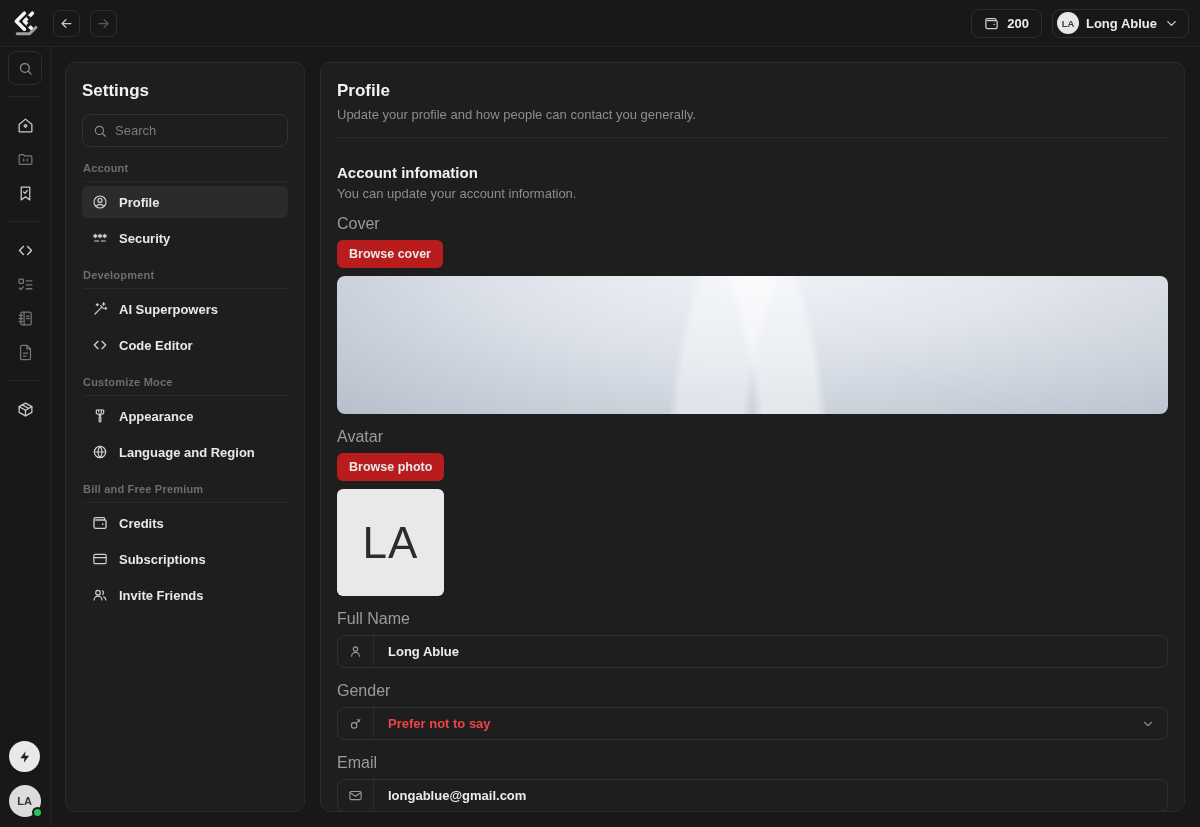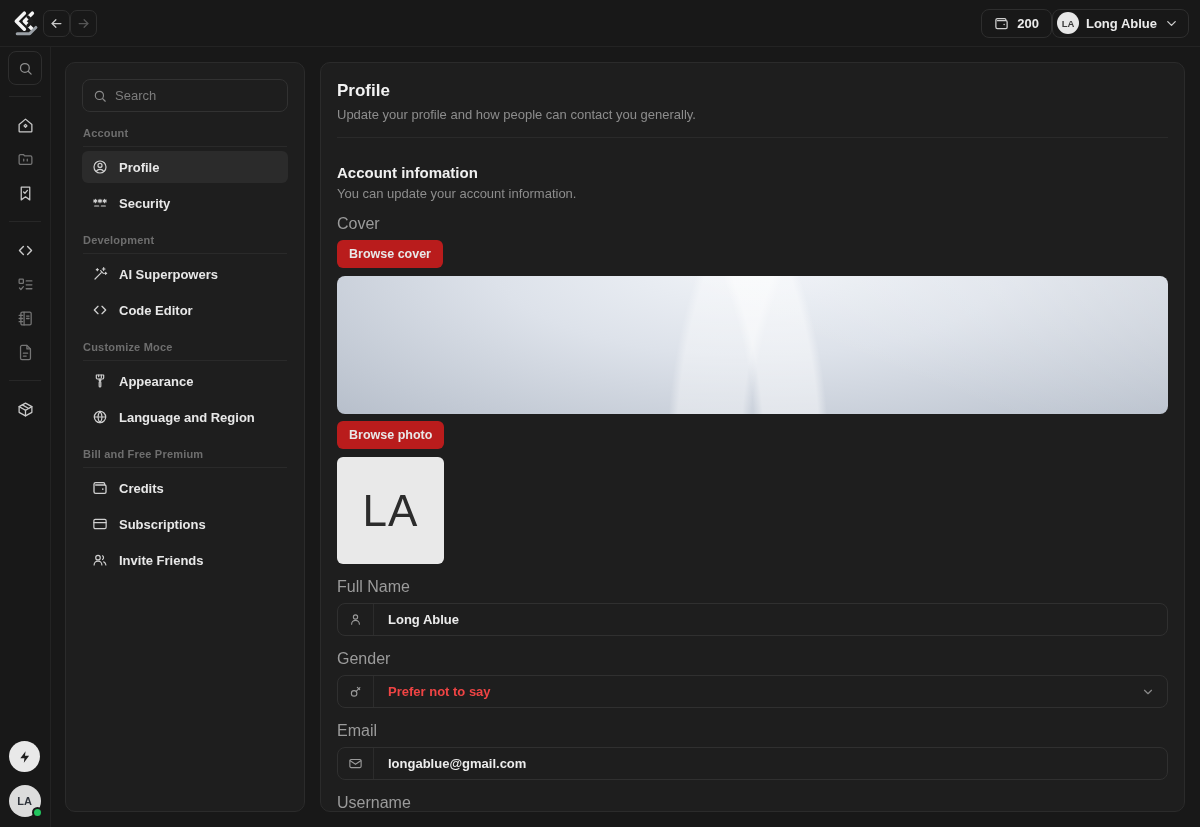--- a/index.html
+++ b/index.html
@@ -9,21 +9,21 @@
     background:#181818; color:#ececec;
     font-family:"Liberation Sans", sans-serif;
     font-size:13px;
   }
   .icon { display:inline-flex; align-items:center; justify-content:center; flex:0 0 auto; }
   .icon svg { width:100%; height:100%; display:block; }
 
   
   .topbar {
     position:absolute; left:0; top:0; right:0; height:47px;
-    display:flex; align-items:center; 
+    display:flex; align-items:center; gap:10px;
     padding:0 11px; border-bottom:1px solid #232323; background:#181818; z-index:3;
   }
   .logo { width:32px; height:32px; cursor:pointer; }
   .nav-btn {
     width:27px; height:27px; border-radius:7px;
     border:1px solid #2e2e2e; background:transparent;
     display:flex; align-items:center; justify-content:center; cursor:pointer;
   }
   .nav-btn .icon { width:15px; height:15px; }
   .nav-btn.fwd { color:#565656; }
@@ -297,20 +297,21 @@
         </span>
     </button>
     <div class="rail-avatar">
       <span>LA</span>
       <span class="status-dot" style="background: rgb(34, 197, 94);"></span>
     </div>
   </div>
 </nav>
 
 <aside class="card side-panel">
+  <h1 class="settings-title">Settings</h1>
   <div class="search-box">
     <span class="icon">
         <svg viewBox="0 0 24 24" fill="none" stroke="currentColor" stroke-width="2" stroke-linecap="round" stroke-linejoin="round">
           <circle cx="11" cy="11" r="7"></circle>
           <path d="M21 21l-4.3-4.3"></path>
         </svg>
       </span>
     <input placeholder="Search" style="">
   </div>
   <div id="settings-sections">
@@ -416,20 +417,21 @@
   <p class="page-subtitle">Update your profile and how people can contact you generally.</p>
   <hr class="divider">
 
   <h3 class="section-title">Account infomation</h3>
   <p class="section-subtitle">You can update your account information.</p>
 
   <div class="field-label">Cover</div>
   <button class="ghost-btn">Browse cover</button>
   <div class="cover-art"></div>
 
+  <div class="field-label">Avatar</div>
   <button class="ghost-btn">Browse photo</button>
   <div class="avatar-square">LA</div>
 
   <div id="profile-fields">
       <div class="field-label">Full Name</div>
       <div class="input-row">
         <span class="input-icon-cell">
           <span class="icon">
             <svg viewBox="0 0 24 24" fill="none" stroke="currentColor" stroke-width="1.8" stroke-linecap="round" stroke-linejoin="round">
               <circle cx="12" cy="8" r="3.4"></circle>

